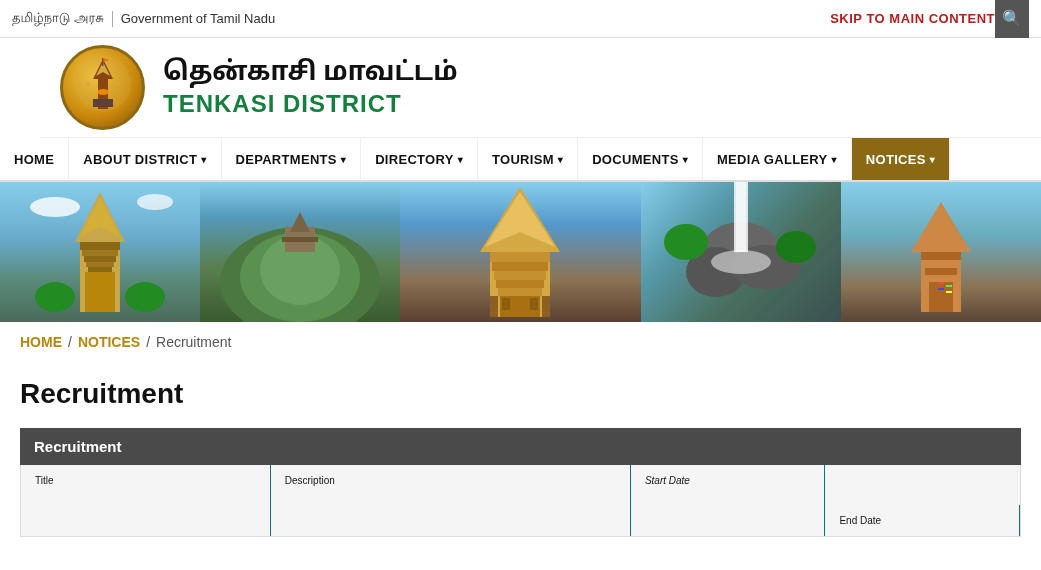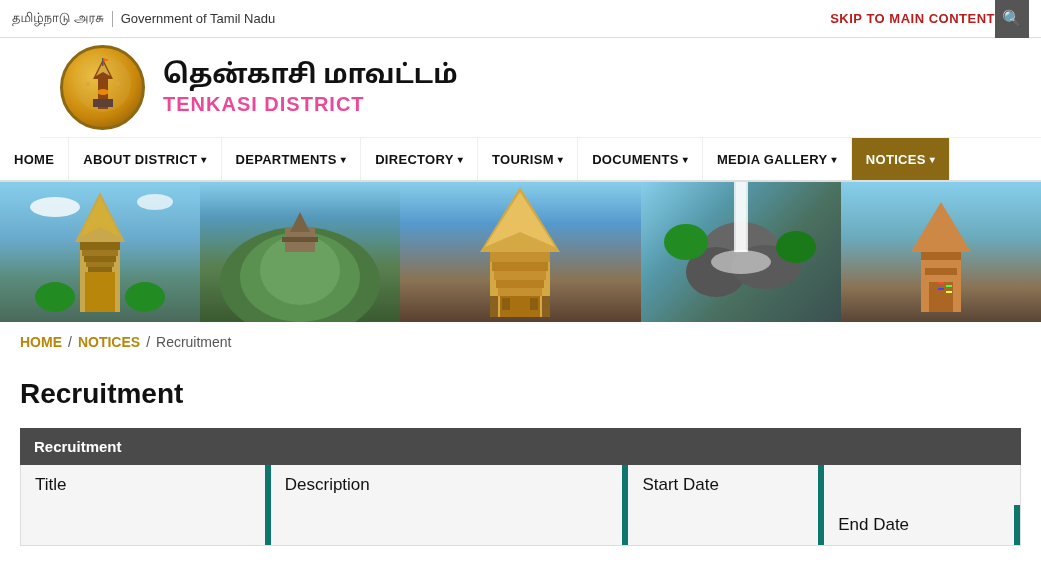--- a/index.html
+++ b/index.html
@@ -76,23 +76,23 @@
     .header-text {
       margin-left: 18px;
     }
     .header-tamil {
       font-size: 26px;
       font-weight: bold;
       color: #111;
       font-family: 'Noto Sans Tamil', Arial, sans-serif;
     }
     .header-english {
-      font-size: 20px;
-      font-weight: bold;
-      color: #ec4899;
+      font-size: 24px;
+      font-weight: bold;
+      color: #15803d;
       letter-spacing: 1px;
     }
 
     
     .nav {
       background: #fff;
       border-bottom: 2px solid #ddd;
       display: flex;
       align-items: stretch;
       height: 44px;
@@ -178,28 +178,28 @@
       padding: 10px 14px;
     }
     .table-col-headers {
       display: flex;
       background: #f5f5f5;
       border: 1px solid #ddd;
       border-top: none;
     }
     .col-header {
       padding: 10px 14px;
-      font-size: 17px;
+      font-size: 10px;
       font-weight: normal;
       color: #111;
-      border-right: 6px solid #0f766e;
+      border-right: 1px solid #0f766e;
     }
     .col-title { flex: 2; }
     .col-desc { flex: 3; }
-    .col-start { flex: 1.5; }
+    .col-start { flex: 1.5; font-style: italic; }
     .col-end { flex: 1.5; margin-top: 40px; }
   </style>
 </head>
 <body>
 
 <div class="top-bar">
   <div class="top-bar-left">
     <span>தமிழ்நாடு அரசு</span>
     <div class="top-bar-divider"></div>
     <span>Government of Tamil Nadu</span>

